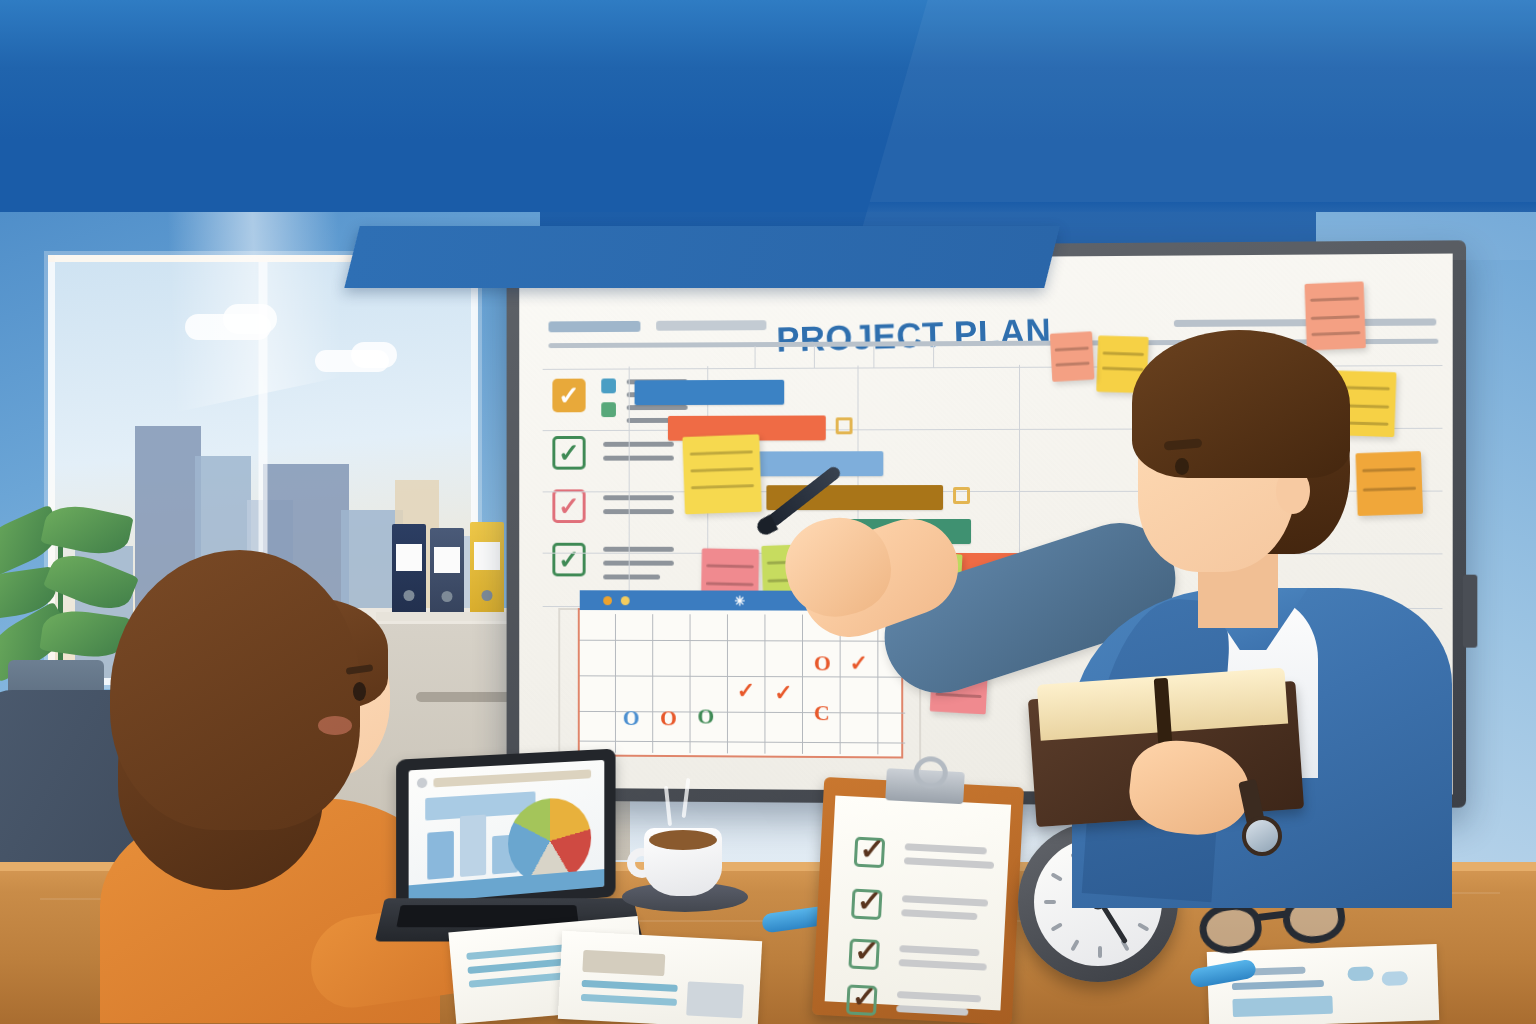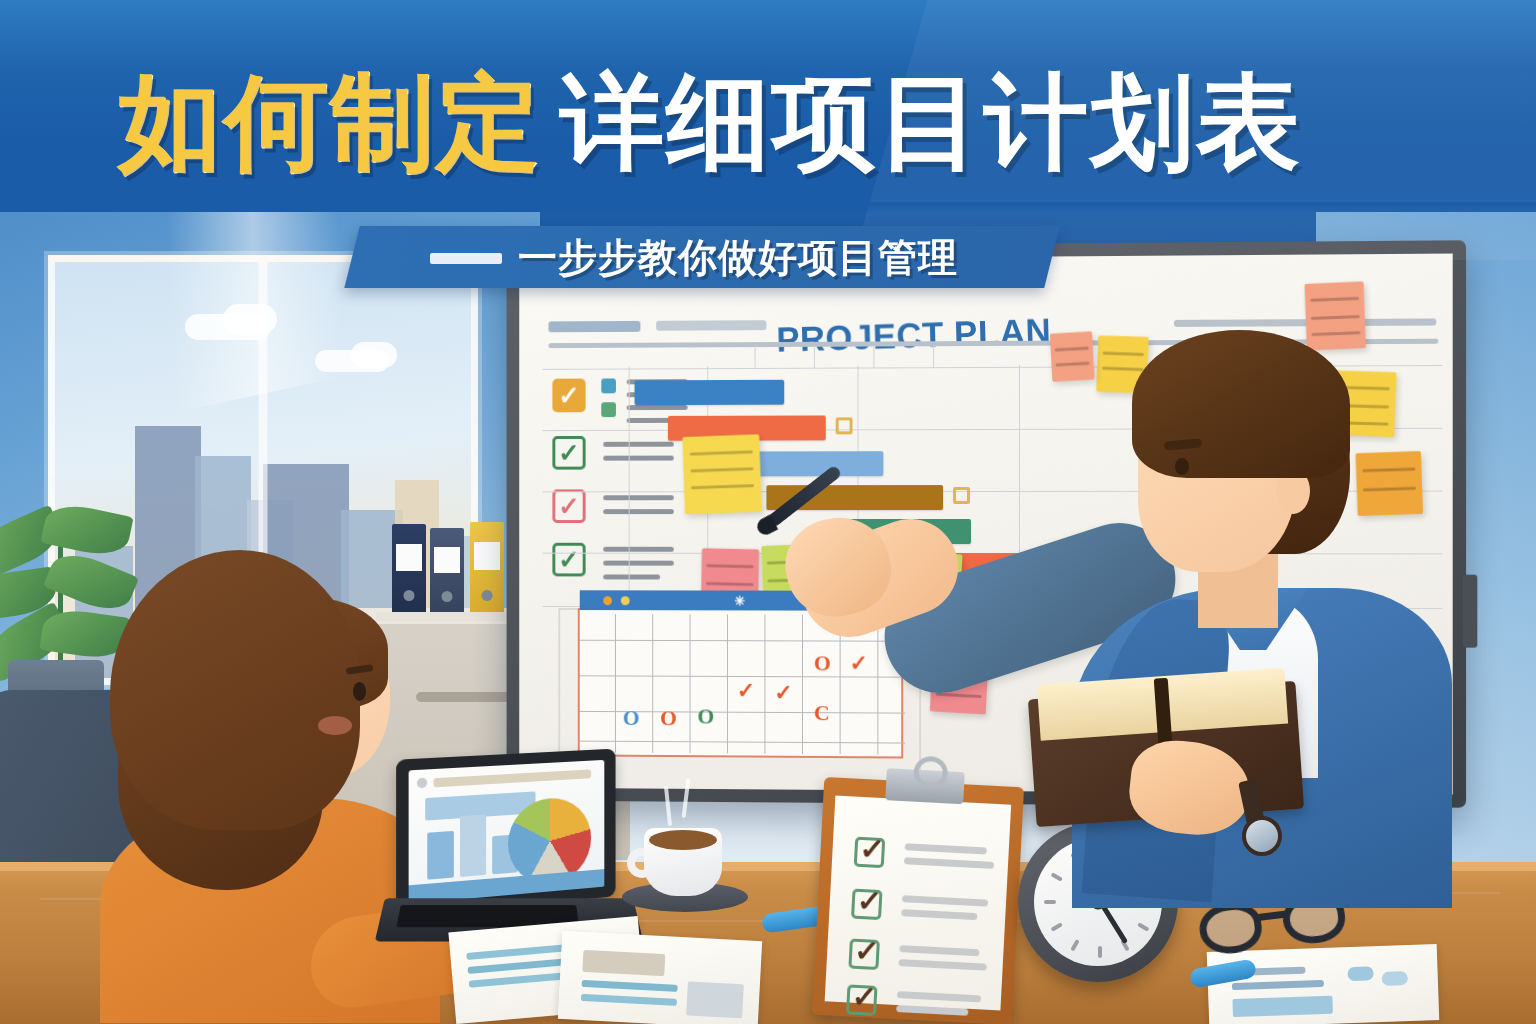--- a/index.html
+++ b/index.html
@@ -725,22 +725,15 @@
     <div class="bk-pages"></div>
     <div class="bk-spine"></div>
   </div>
   <div class="bk-hand"></div>
   <div class="watch"></div>
   <div class="watch-f"></div>
 
   <div class="hdr-band">
     <div class="hdr-shape"></div>
   </div>
-  <div class="title">
-    <span class="t-yellow">如何制定</span><span class="t-white">详细项目计划表</span>
-  </div>
   <div class="sub-band"></div>
-  <div class="sub-text">
-    <span class="sub-dash"></span>
-    <span>一步步教你做好项目管理</span>
-  </div>
 
 </div>
 
 </body></html>

